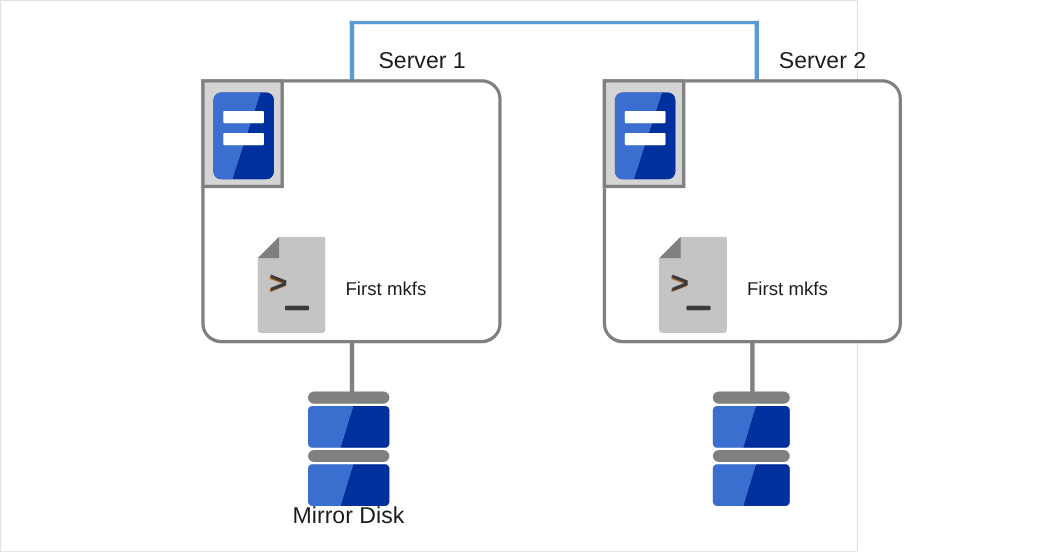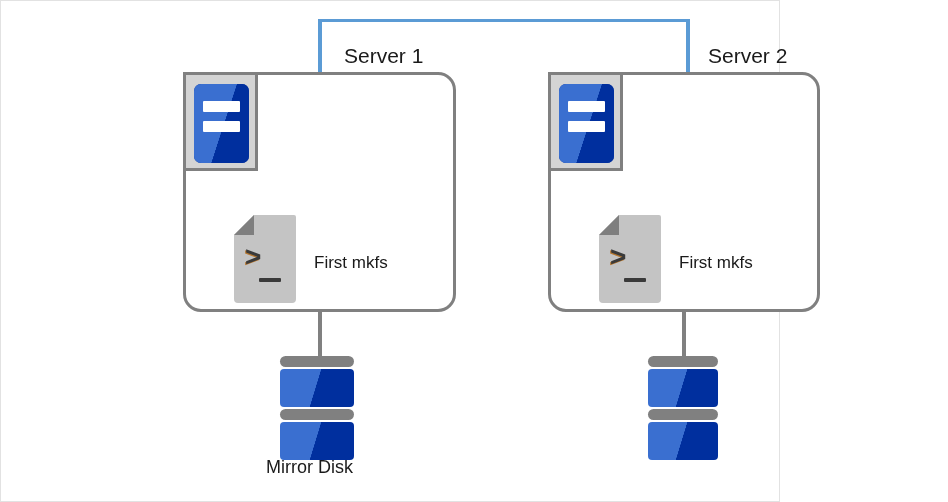--- a/index.html
+++ b/index.html
@@ -163,21 +163,21 @@
     border-radius: 4px;
     margin: 2px 0;
     background: linear-gradient(107deg, #3a6fd0 0%, #3a6fd0 48%, #002f9e 48.5%, #002f9e 100%);
   }
 
   
   #mirror-disk-label {
     position: absolute;
     left: 265px;
     top: 457px;
-    font-size: 18px;
+    font-size: 21px;
     color: #1a1a1a;
     white-space: nowrap;
     line-height: 1;
   }
 </style>
 </head>
 <body>
 
 <div id="diagram">
 

